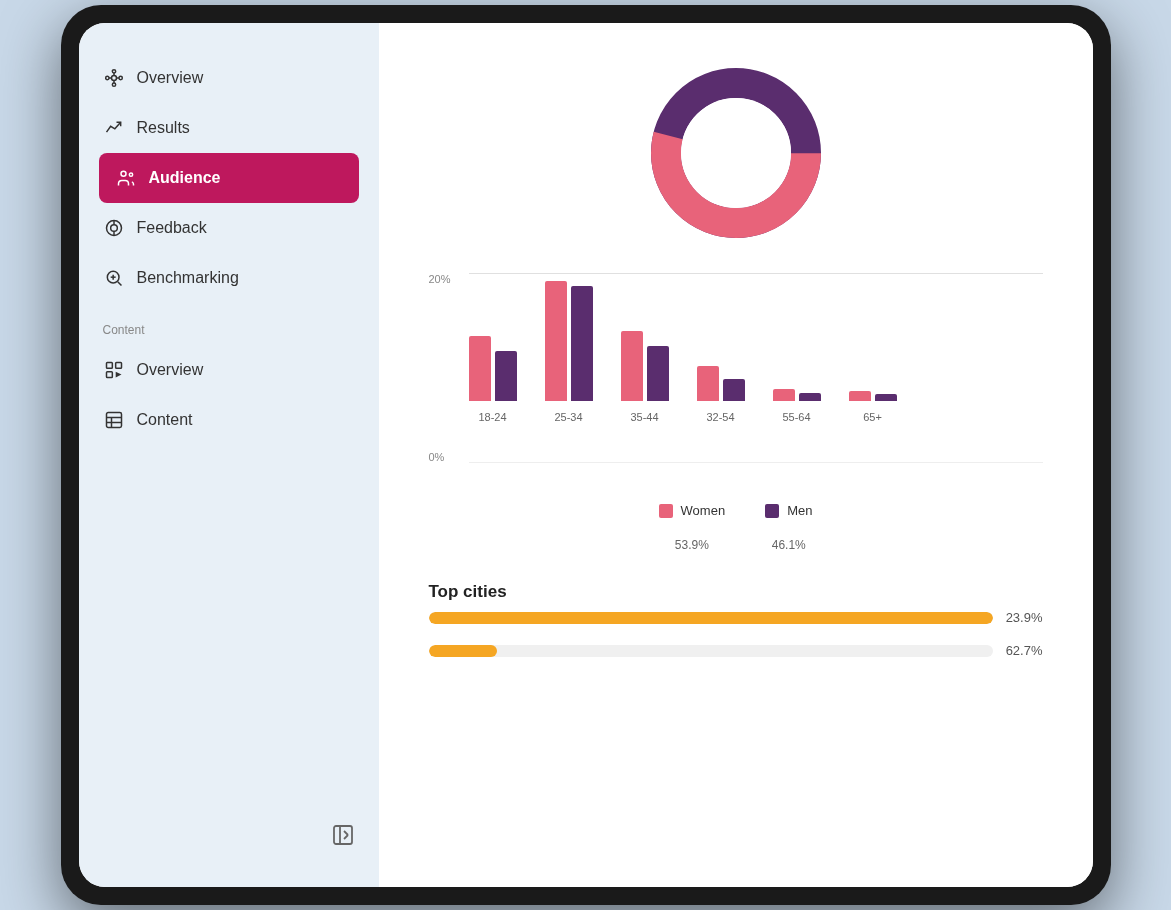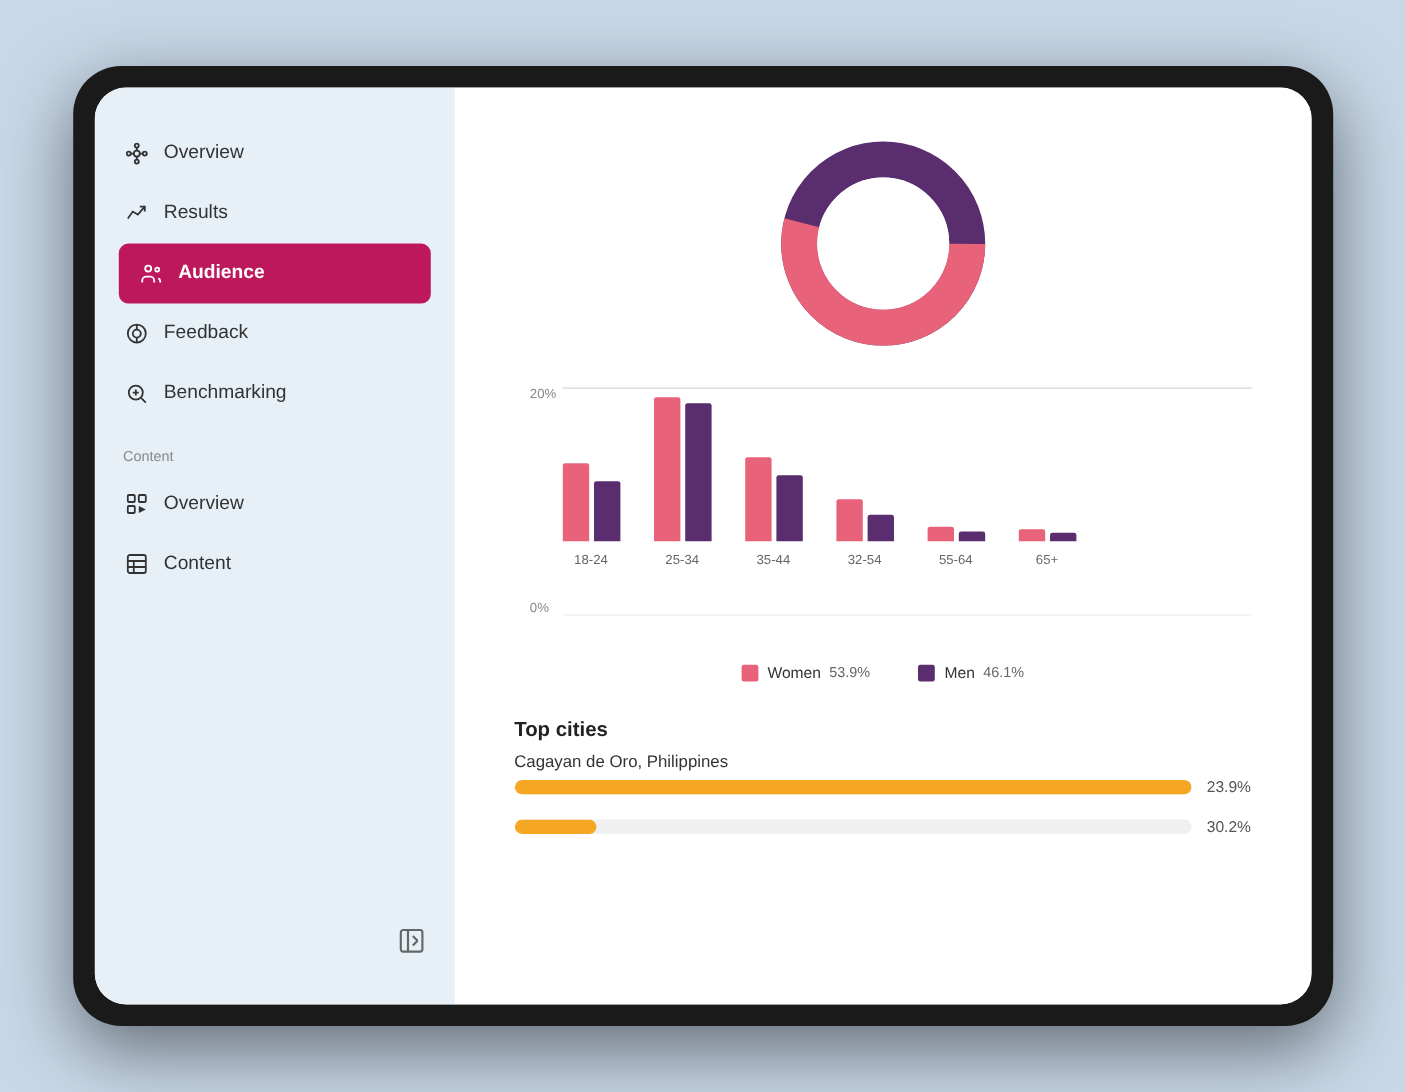--- a/index.html
+++ b/index.html
@@ -6,21 +6,21 @@
     body {
       background: #c8d8e8;
       display: flex;
       align-items: center;
       justify-content: center;
       min-height: 100vh;
       font-family: -apple-system, BlinkMacSystemFont, 'Segoe UI', sans-serif;
     }
     .tablet-frame {
       width: 1050px;
-      height: 800px;
+      height: 900px;
       background: #1a1a1a;
       border-radius: 40px;
       padding: 18px;
       box-shadow: 0 20px 60px rgba(0,0,0,0.5);
       position: relative;
     }
     .tablet-inner {
       width: 100%;
       height: 100%;
       background: white;
@@ -107,21 +107,20 @@
       content: '';
       position: absolute;
       top: 0; left: 40px; right: 0;
       border-top: 1px solid #e0e0e0;
     }
     .y-axis-label {
       position: absolute;
       left: 0;
       font-size: 11px;
       color: #888;
-      margin-left: 13px;
     }
     .y-20 { top: 0; }
     .y-0 { bottom: 30px; }
     .bar-group {
       display: flex;
       align-items: flex-end;
       gap: 4px;
       flex-direction: column;
       align-items: center;
     }
@@ -143,23 +142,23 @@
       text-align: center;
     }
     .chart-legend {
       display: flex;
       justify-content: center;
       gap: 40px;
       margin-top: 10px;
     }
     .legend-item {
       display: flex;
-      flex-direction: row;
-      align-items: flex-start;
-      gap: 7px;
+      flex-direction: column;
+      align-items: center;
+      gap: 20px;
     }
     .legend-row {
       display: flex;
       align-items: center;
       gap: 8px;
     }
     .legend-dot {
       width: 14px;
       height: 14px;
       border-radius: 2px;
@@ -394,35 +393,34 @@
             </div>
             <span class="legend-pct">46.1%</span>
           </div>
         </div>
       </div>
 
       <div class="top-cities">
         <h3>Top cities</h3>
 
         <div class="city-item">
-          <div class="city-name">Cagayan de Oro, Philippines</div>
           <div class="city-bar-row">
             <div class="city-bar-bg">
               <div class="city-bar-fill" style="width:100%;"></div>
             </div>
             <span class="city-pct">23.9%</span>
           </div>
         </div>
 
 
         <div class="city-item">
           <div class="city-bar-row">
             <div class="city-bar-bg">
               <div class="city-bar-fill" style="width:12.1%;"></div>
             </div>
-            <span class="city-pct">30.2%</span>
+            <span class="city-pct">62.7%</span>
           </div>
         </div>
       </div>
 
     </div>
   </div>
 </div>
 
 </body></html>

